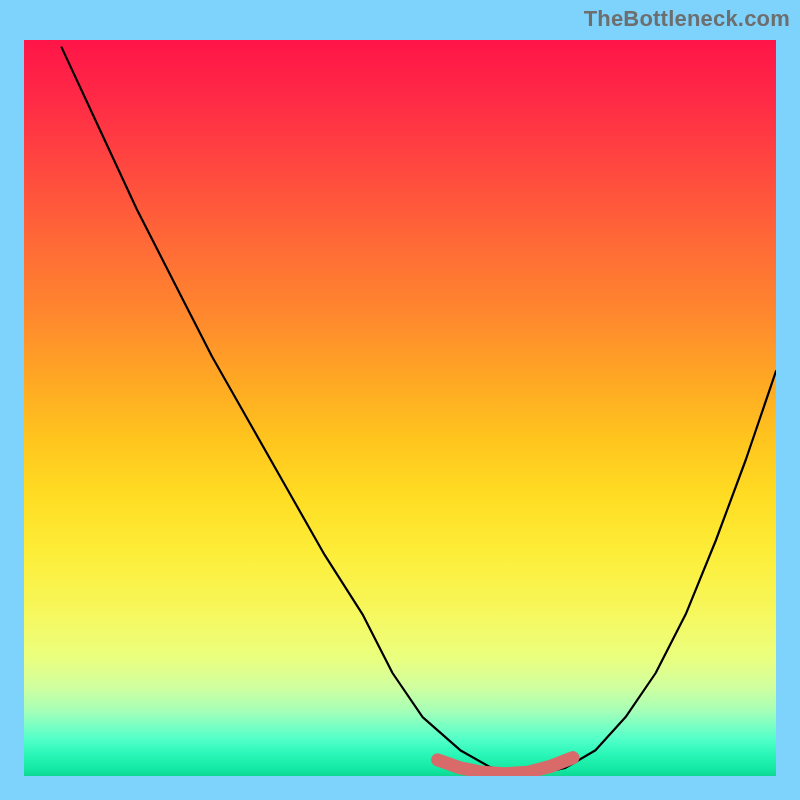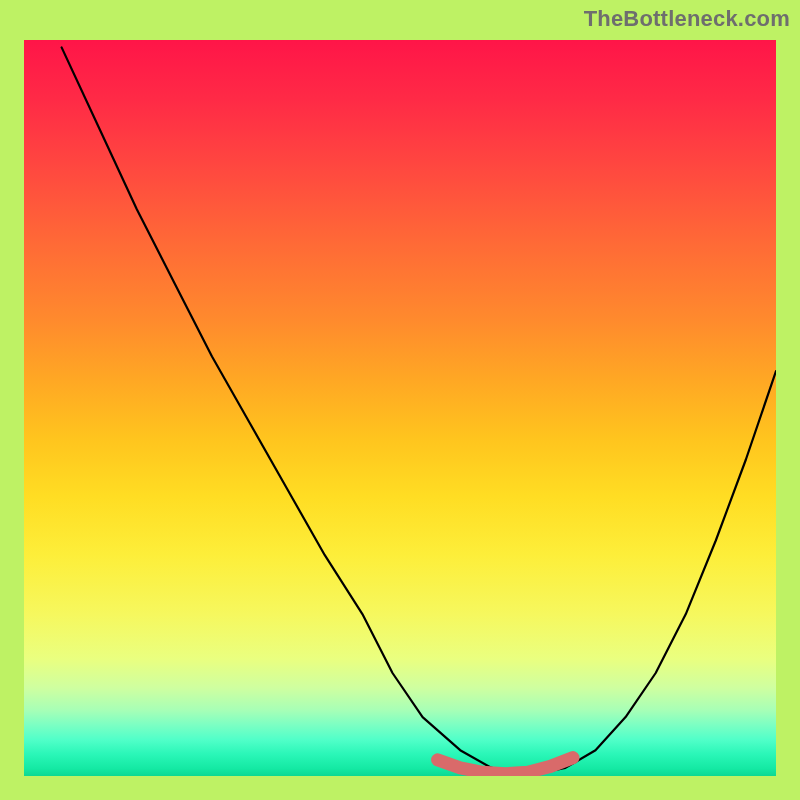--- a/index.html
+++ b/index.html
@@ -1,21 +1,21 @@
 <!DOCTYPE html>
 <html><head>
 <meta charset="utf-8">
 <style>
   * { margin: 0; padding: 0; box-sizing: border-box; }
   html, body { width: 800px; height: 800px; overflow: hidden; background: #000; }
   .stage {
     position: relative;
     width: 800px;
     height: 800px;
-    background: #bef264;
+    background: #7dd3fc;
   }
   .plot-area {
     position: absolute;
     left: 24px;
     top: 40px;
     width: 752px;
     height: 736px;
     overflow: hidden;
   }
   .gradient {

